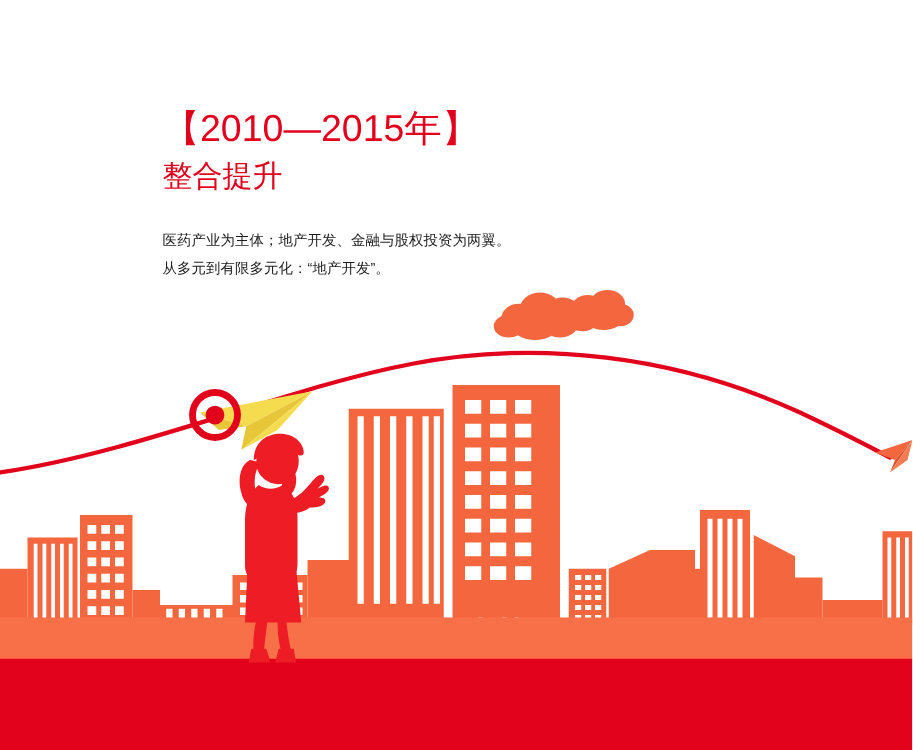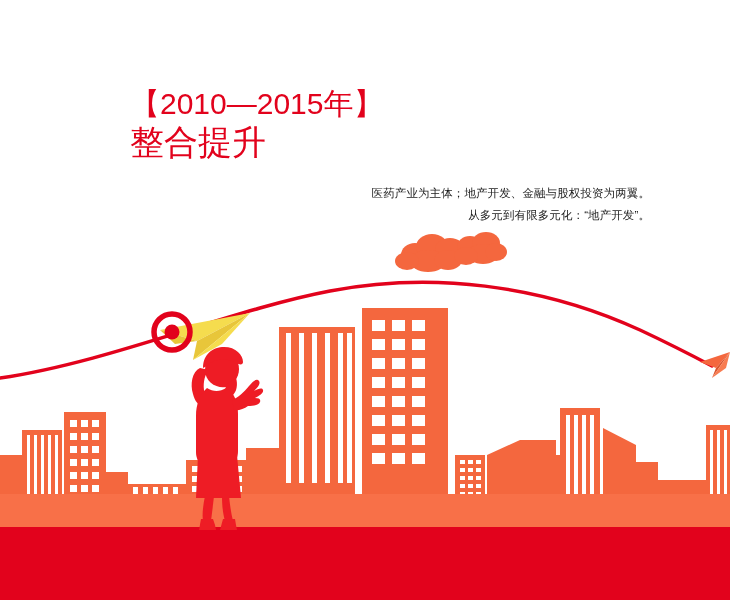--- a/index.html
+++ b/index.html
@@ -28,35 +28,35 @@
   }
   .title-line1 {
     font-size: 30px;
     line-height: 36px;
     color: #E2021C;
     font-weight: 400;
     letter-spacing: 0px;
     white-space: nowrap;
   }
   .title-line2 {
-    font-size: 34px;
+    font-size: 24px;
     line-height: 36px;
     color: #E2021C;
     font-weight: 400;
     margin-top: 2px;
     white-space: nowrap;
   }
   .subtitle {
     margin-top: 22px;
     font-size: 11.5px;
     line-height: 22px;
     color: #1b1b1b;
     white-space: nowrap;
   }
-  .subtitle div { letter-spacing: 0.1px; text-align: right; }
+  .subtitle div { letter-spacing: 0.1px; }
 
   
   .art {
     position: absolute;
     left: 0;
     top: 0;
     width: 730px;
     height: 600px;
   }
   .art svg { display: block; }

